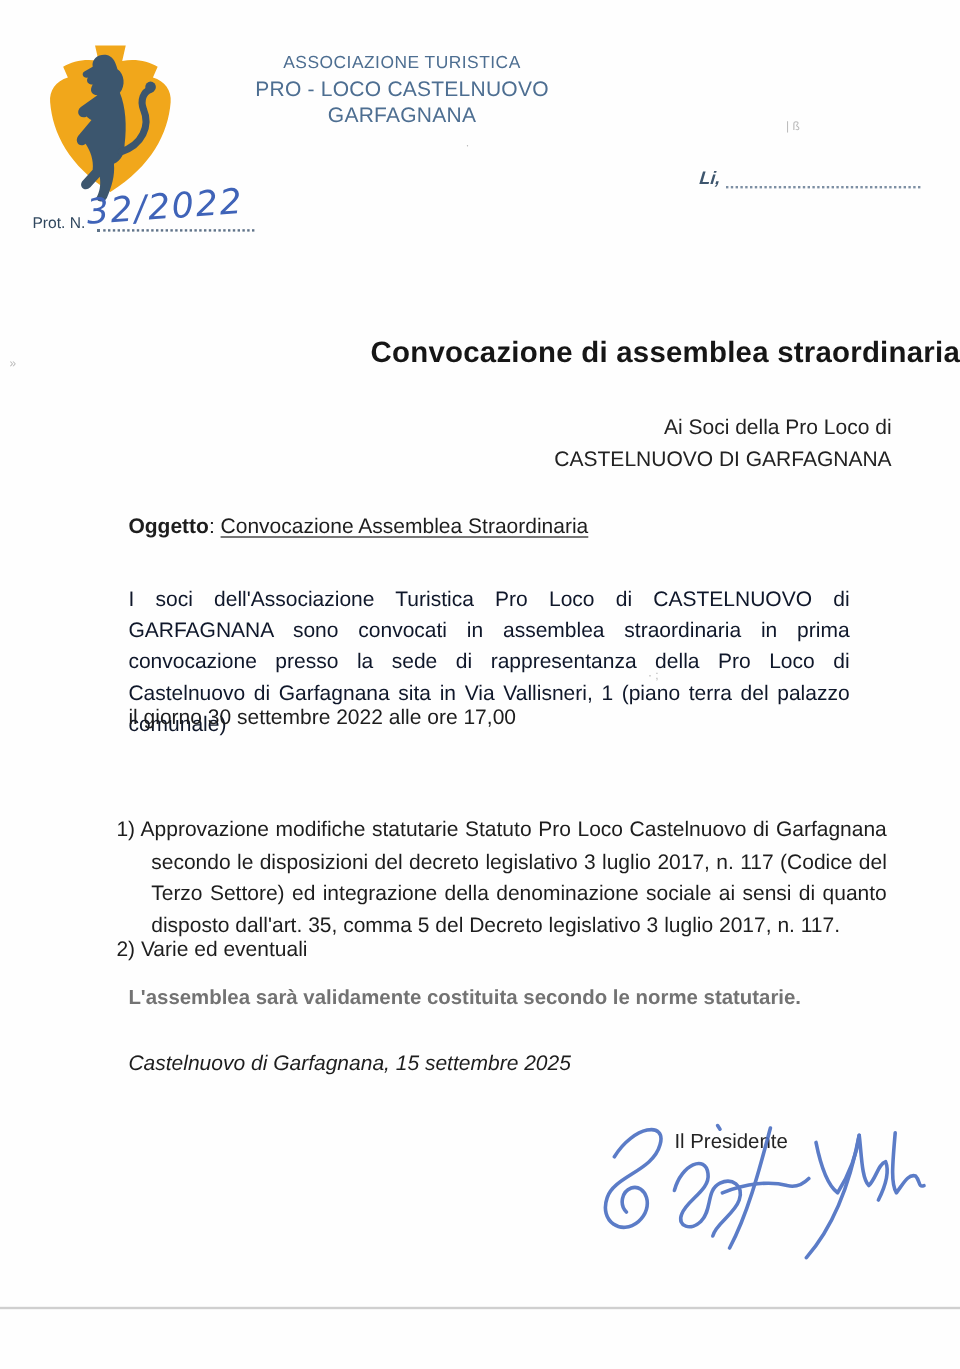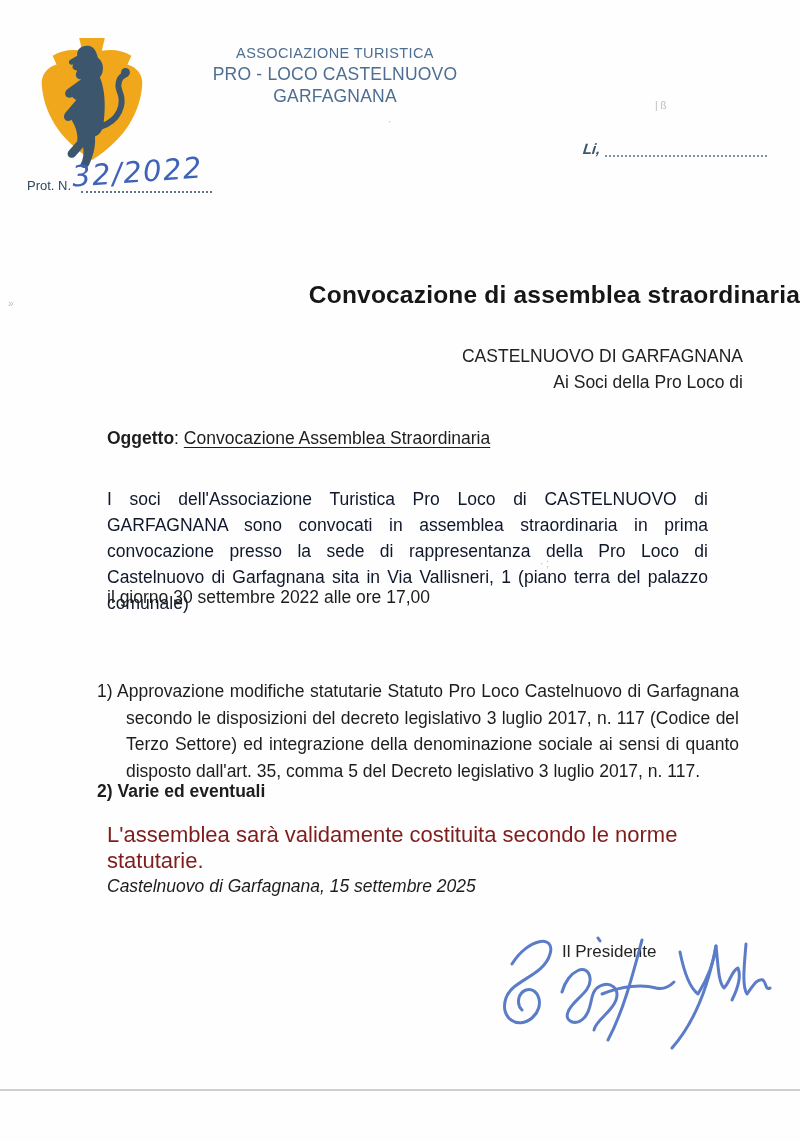--- a/index.html
+++ b/index.html
@@ -67,25 +67,25 @@
     position:absolute;left:107px;top:642px;width:601px;
     font-size:17.5px;color:#1d1d1d;
   }
   .agenda-item1{
     position:absolute;left:97px;top:678px;width:613px;
     font-size:17.5px;line-height:26.5px;text-align:justify;color:#1d1d1d;
     padding-left:29px;text-indent:-29px;
   }
   .agenda-item2{
     position:absolute;left:97px;top:781px;width:613px;
-    font-size:17.5px;color:#1d1d1d;font-weight:bold;
+    font-size:17.5px;color:#1d1d1d;
   }
   .closing{
     position:absolute;left:107px;top:822px;width:601px;
-    font-size:22px;color:#7f1d1d;
+    font-size:17px;color:#737373;font-weight:bold;
   }
   .dateline{
     position:absolute;left:107px;top:876px;width:601px;
     font-size:17.5px;font-style:italic;color:#1d1d1d;
   }
   
   .president{
     position:absolute;left:562px;top:942px;font-size:17px;color:#242424;
   }
   .signature{position:absolute;left:484px;top:928px;width:300px;height:130px;}
@@ -131,22 +131,22 @@
 
   <div class="prot-line">
     <span>Prot. N.</span>
     <span class="prot-dots"></span>
   </div>
   <div class="prot-hand">32/2022</div>
 
   <div class="doc-title">Convocazione di assemblea straordinaria</div>
 
   <div class="recipient">
+    <div>Ai Soci della Pro Loco di</div>
     <div>CASTELNUOVO DI GARFAGNANA</div>
-    <div>Ai Soci della Pro Loco di</div>
   </div>
 
   <div class="subject">
     <span class="lbl">Oggetto</span><span>: </span><span class="val">Convocazione Assemblea Straordinaria</span>
   </div>
 
   <div class="para1">I soci dell'Associazione Turistica Pro Loco di CASTELNUOVO di GARFAGNANA sono convocati in assemblea straordinaria in prima convocazione presso la sede di rappresentanza della Pro Loco di Castelnuovo di Garfagnana sita in Via Vallisneri, 1 (piano terra del palazzo comunale)</div>
 
   <div class="calls">
     <div>il giorno 30 settembre 2022 alle ore 17,00</div>

